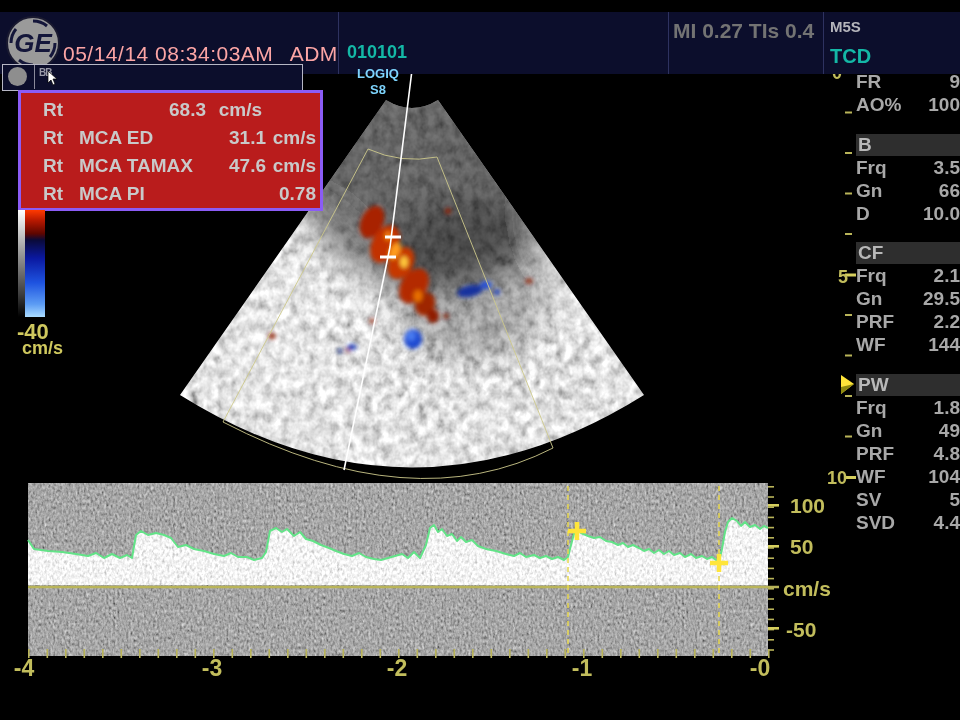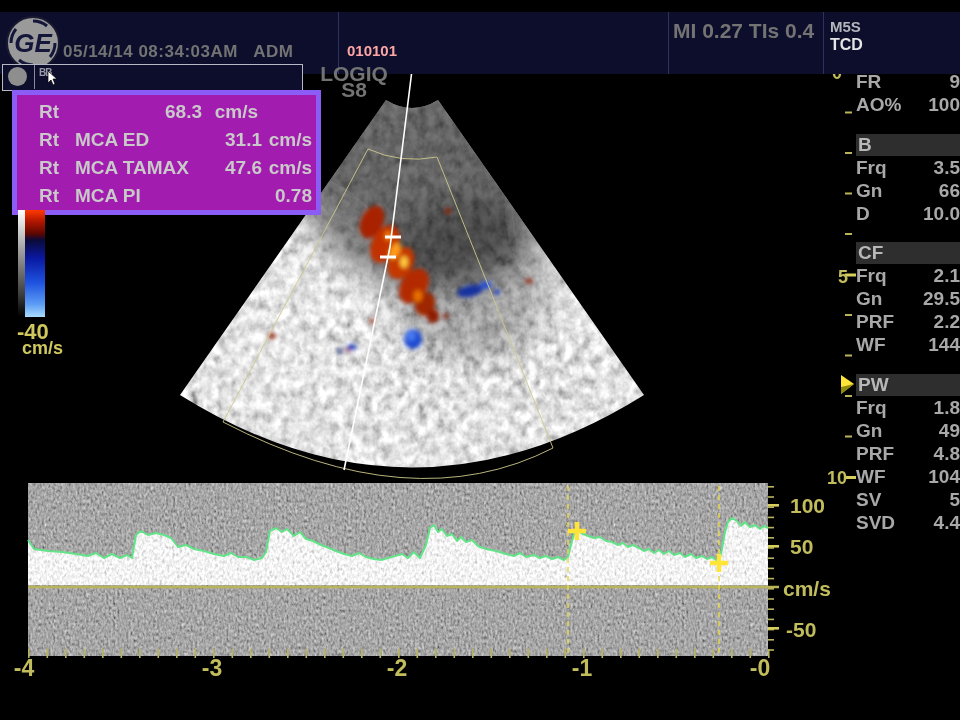--- a/index.html
+++ b/index.html
@@ -2,48 +2,48 @@
 <html><head>
 <meta charset="utf-8">
 <style>
   html,body{margin:0;padding:0;background:#000;}
   body{width:960px;height:720px;position:relative;overflow:hidden;
        font-family:"Liberation Sans",sans-serif;-webkit-font-smoothing:antialiased;}
   .abs{position:absolute;}
   
   #topbar{left:0;top:0;width:960px;height:62px;background:#0c0e2c;margin-top:12px;}
   .tb-div{position:absolute;top:0;width:1px;height:62px;background:#2e3260;}
-  #dt-text{left:63px;top:30px;font-size:17px;font-weight:bold;color:#737373;letter-spacing:.5px;}
-  #pid-text{left:347px;top:30px;font-size:15px;font-weight:bold;color:#fca5a5;}
+  #dt-text{left:63px;top:30px;font-size:21px;font-weight:normal;color:#fca5a5;letter-spacing:.5px;}
+  #pid-text{left:347px;top:30px;font-size:18px;font-weight:bold;color:#14b8a6;}
   #mi-text{left:673px;top:7px;font-size:21px;font-weight:bold;color:#737373;}
   #probe-text{left:830px;top:6px;font-size:15px;font-weight:bold;color:#b5b5bc;}
-  #preset-text{left:830px;top:24px;font-size:16px;font-weight:bold;color:#e5e5e5;}
+  #preset-text{left:830px;top:33px;font-size:20px;font-weight:bold;color:#14b8a6;}
   
   #res-strip{left:2px;top:64px;width:299px;height:25px;background:#0c0e2c;border:1px solid #b7b7c5;}
   #res-circle{left:5px;top:2px;width:19px;height:19px;border-radius:50%;background:#8e8e8e;}
   #res-strip-div{left:31px;top:0;width:1px;height:24px;background:#8a8a9a;}
   #res-marker{left:36px;top:2px;font-size:10px;font-weight:bold;color:#9a9aa8;letter-spacing:-1px;}
   #res-cursor{left:44px;top:6px;}
-  #res-box{left:12px;top:90px;width:299px;height:115px;background:#a21caf;border:5px solid #8b5cf6;}
+  #res-box{left:18px;top:90px;width:299px;height:115px;background:#b91c1c;border:3px solid #8b5cf6;}
   .m-row{display:grid;grid-template-columns:22px 36px 1fr 60px 54px;height:28px;align-items:center;}
   .m-row span{font-size:19px;font-weight:bold;color:#c9c9c9;white-space:nowrap;}
   .m-num{text-align:right;}
   .m-unit{text-align:right;padding-right:4px;}
   #meas-rows{padding-top:3px;}
   
   #graybar{left:18px;top:210px;width:7px;height:107px;
      background:linear-gradient(#ffffff,#9a9a9a 40%,#3a3a3a 80%,#000);}
   #colorbar{left:25px;top:210px;width:20px;height:107px;
      background:linear-gradient(#ff3a00 0%,#b61800 10%,#5e0600 22%,#0a0a38 28%,
                 #0a18a0 45%,#1e53e0 68%,#5c9cf4 88%,#aadcff 100%);}
   #cb-min{left:17px;top:319px;font-size:22px;font-weight:bold;color:#cfc85e;}
   #cb-unit{left:22px;top:338px;font-size:18px;font-weight:bold;color:#cfc85e;}
   
-  #logiq-label{left:316px;top:66px;width:76px;text-align:center;font-size:21px;
-     font-weight:bold;color:#737373;line-height:16px;}
+  #logiq-label{left:340px;top:66px;width:76px;text-align:center;font-size:13px;
+     font-weight:bold;color:#7dd3fc;line-height:16px;}
   
   #sidebar{left:828px;top:62px;width:132px;height:600px;}
   #sb-rows{position:absolute;left:28px;top:0;width:104px;}
   .sb-row{display:flex;justify-content:space-between;height:23px;align-items:center;}
   .sb-row span{font-size:19px;font-weight:bold;color:#a8a8a8;}
   .sb-header{height:22px;background:#2e2e2e;display:flex;align-items:center;padding-left:2px;}
   .sb-header span{font-size:19px;font-weight:bold;color:#b8b8b8;}
   #pw-arrow{left:12px;top:312px;}
   
   #gfx{position:absolute;left:0;top:0;}

